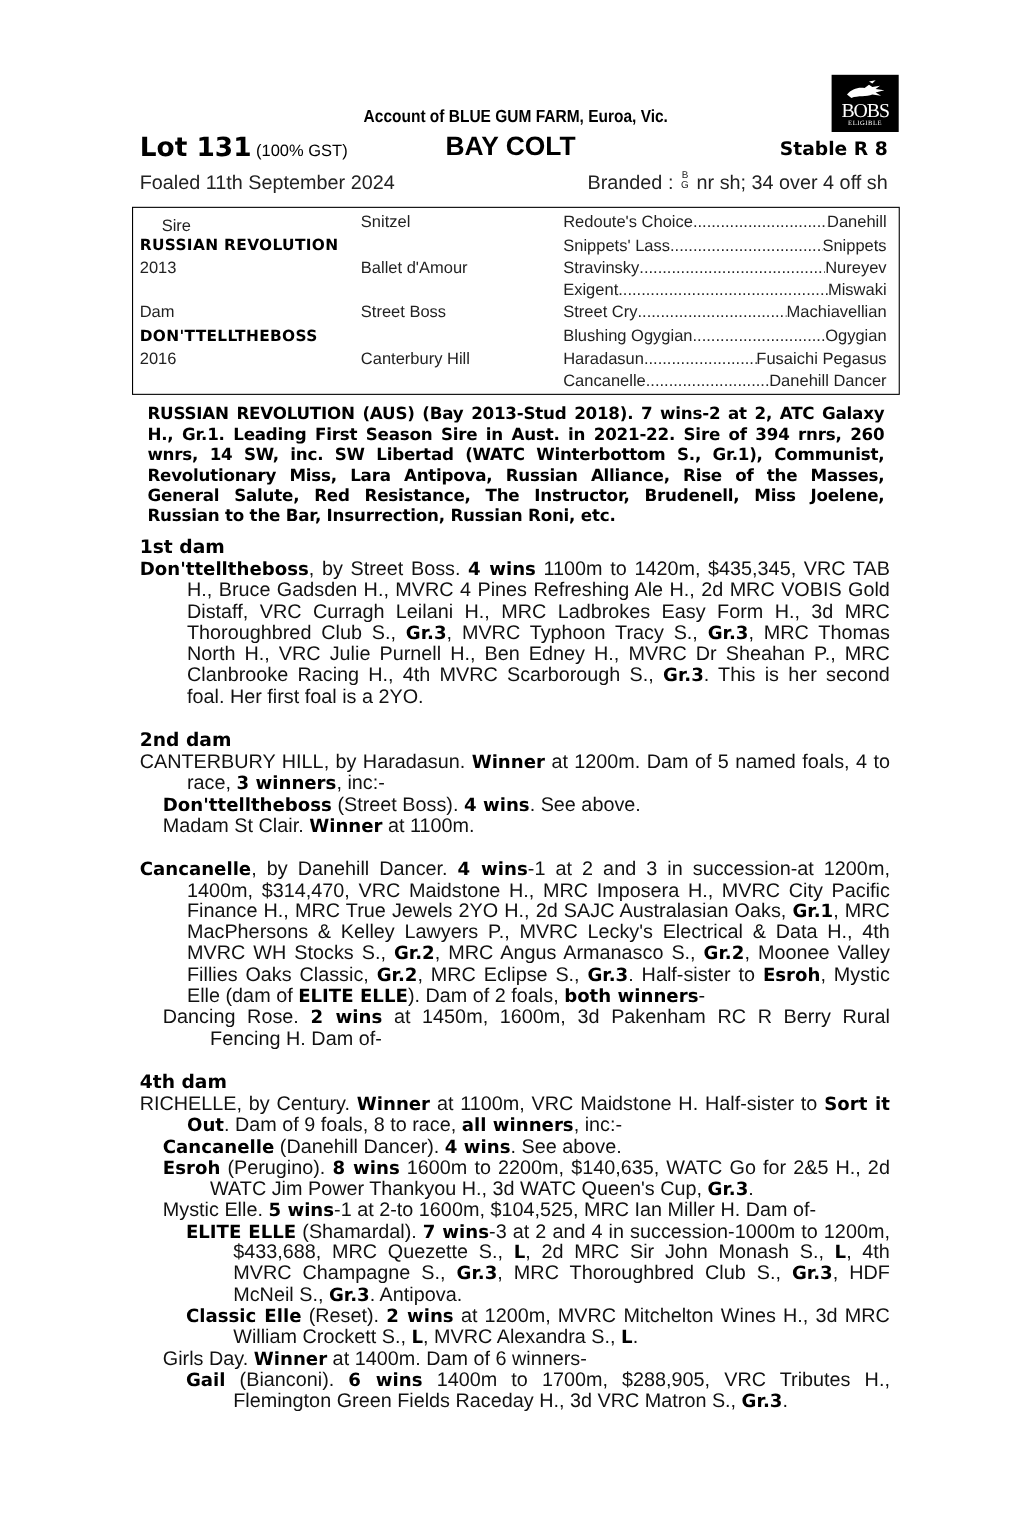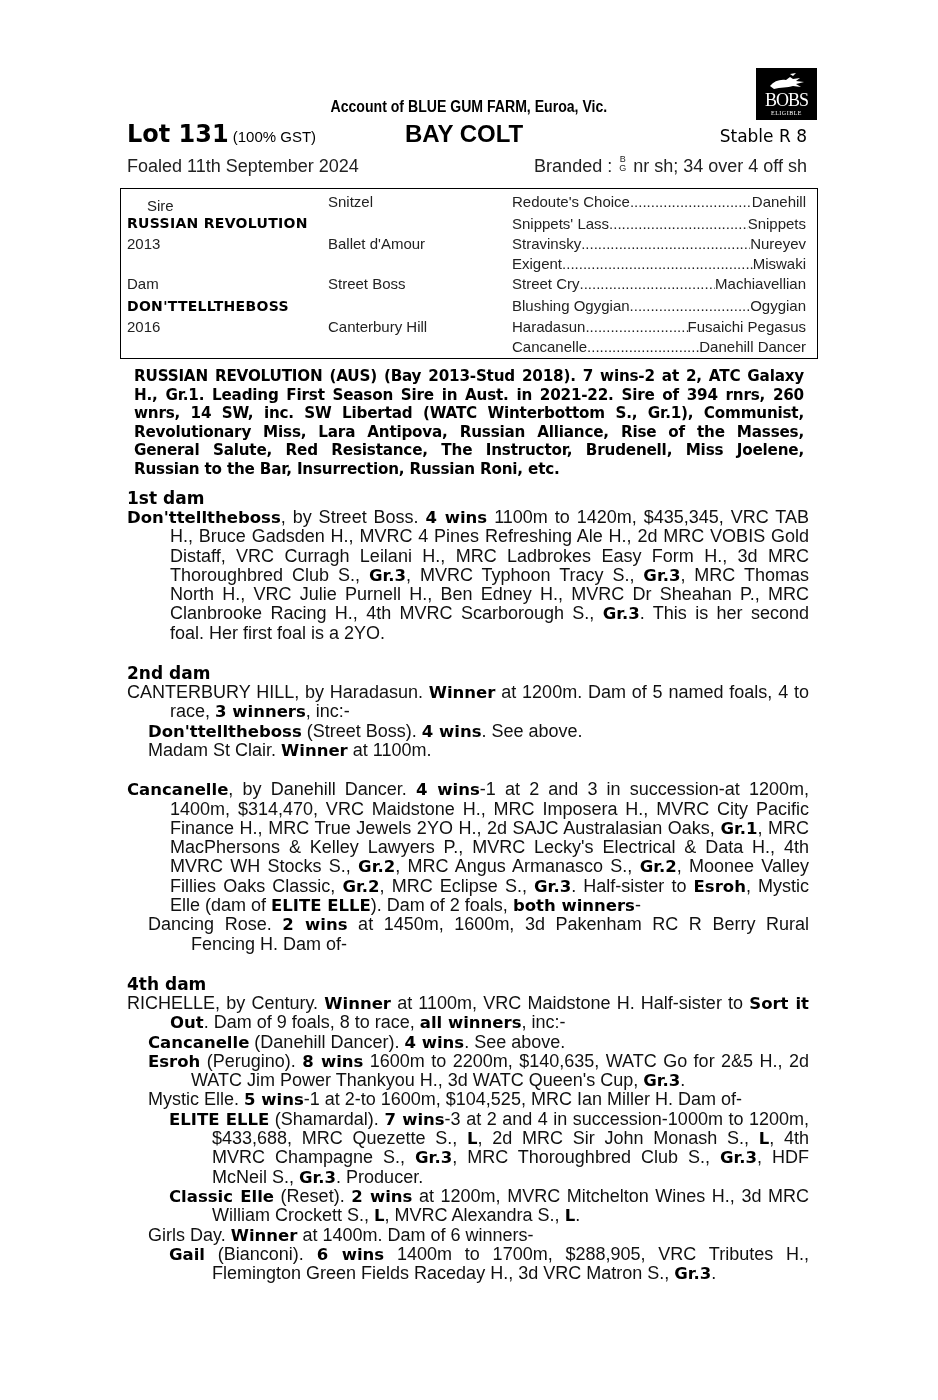--- a/index.html
+++ b/index.html
@@ -18,21 +18,21 @@
       position: absolute; left: 0; width: 938px; top: 98px; text-align: center;
       font-family: "Liberation Sans", sans-serif; font-weight: bold; font-size: 16px;
       transform: scaleX(0.88); transform-origin: 468px 0;
       padding-right: 0;
     }
 
     .lot-line { position: absolute; left: 127px; top: 120px; width: 680px; height: 32px; }
     .lot { position: absolute; left: 0; top: 0; font-family: "DejaVu Sans", sans-serif; font-weight: bold; font-size: 24px; letter-spacing: 0px; }
     .gst { font-family: "Liberation Sans", sans-serif; font-weight: normal; font-size: 15px; margin-left: 4px; }
     .sex { position: absolute; left: 278px; top: 0; font-family: Liberation Sans, sans-serif; font-weight: bold; font-size: 24px; }
-    .stable { position: absolute; right: 0; top: 6px; font-family: "DejaVu Sans", sans-serif; font-weight: normal; font-size: 17px; }
+    .stable { position: absolute; right: 0; top: 6px; font-family: "DejaVu Sans", sans-serif; font-weight: bold; font-size: 17px; }
 
     .foaled-line { position: absolute; left: 127px; top: 156px; width: 680px; height: 22px; font-size: 18px; color: #222; }
     .foaled { position: absolute; left: 0; top: 0; }
     .branded { position: absolute; right: 0; top: 0; }
     .brand-mark { display: inline-block; vertical-align: top; font-size: 9px; line-height: 9px; text-align: center; margin: 0 2px; position: relative; top: -1px; }
 
     .pedigree {
       position: absolute; left: 120px; top: 188px; width: 698px; height: 171px;
       border: 1.5px solid #000;
     }
@@ -162,19 +162,19 @@
     <div class="para"><b>Cancanelle</b><span>, by Danehill Dancer. </span><b>4 wins</b><span>-1 at 2 and 3 in succession-at 1200m, 1400m, $314,470, VRC Maidstone H., MRC Imposera H., MVRC City Pacific Finance H., MRC True Jewels 2YO H., 2d SAJC Australasian Oaks, </span><b>Gr.1</b><span>, MRC MacPhersons &amp; Kelley Lawyers P., MVRC Lecky's Electrical &amp; Data H., 4th MVRC WH Stocks S., </span><b>Gr.2</b><span>, MRC Angus Armanasco S., </span><b>Gr.2</b><span>, Moonee Valley Fillies Oaks Classic, </span><b>Gr.2</b><span>, MRC Eclipse S., </span><b>Gr.3</b><span>. Half-sister to </span><b>Esroh</b><span>, Mystic Elle (dam of </span><b>ELITE ELLE</b><span>). Dam of 2 foals, </span><b>both winners</b><span>-</span></div>
     <div class="para l1"><span>Dancing Rose.</span> <b>2 wins</b><span> at 1450m, 1600m, 3d Pakenham RC R Berry Rural Fencing H. Dam of-</span></div>
   </div>
 
   <div class="section">
     <div class="section-title">4th dam</div>
     <div class="para"><span>RICHELLE, by Century. </span><b>Winner</b><span> at 1100m, VRC Maidstone H. Half-sister to </span><b>Sort it Out</b><span>. Dam of 9 foals, 8 to race, </span><b>all winners</b><span>, inc:-</span></div>
     <div class="para l1"><b>Cancanelle</b><span> (Danehill Dancer). </span><b>4 wins</b><span>. See above.</span></div>
     <div class="para l1"><b>Esroh</b><span> (Perugino). </span><b>8 wins</b><span> 1600m to 2200m, $140,635, WATC Go for 2&amp;5 H., 2d WATC Jim Power Thankyou H., 3d WATC Queen's Cup, </span><b>Gr.3</b><span>.</span></div>
     <div class="para l1"><span>Mystic Elle.</span> <b>5 wins</b><span>-1 at 2-to 1600m, $104,525, MRC Ian Miller H. Dam of-</span></div>
-    <div class="para l2"><b>ELITE ELLE</b><span> (Shamardal). </span><b>7 wins</b><span>-3 at 2 and 4 in succession-1000m to 1200m, $433,688, MRC Quezette S., </span><b>L</b><span>, 2d MRC Sir John Monash S., </span><b>L</b><span>, 4th MVRC Champagne S., </span><b>Gr.3</b><span>, MRC Thoroughbred Club S., </span><b>Gr.3</b><span>, HDF McNeil S., </span><b>Gr.3</b><span>. Producer.</span></div>
+    <div class="para l2"><b>ELITE ELLE</b><span> (Shamardal). </span><b>7 wins</b><span>-3 at 2 and 4 in succession-1000m to 1200m, $433,688, MRC Quezette S., </span><b>L</b><span>, 2d MRC Sir John Monash S., </span><b>L</b><span>, 4th MVRC Champagne S., </span><b>Gr.3</b><span>, MRC Thoroughbred Club S., </span><b>Gr.3</b><span>, HDF McNeil S., </span><b>Gr.3</b><span>. Antipova.</span></div>
     <div class="para l2"><b>Classic Elle</b><span> (Reset). </span><b>2 wins</b><span> at 1200m, MVRC Mitchelton Wines H., 3d MRC William Crockett S., </span><b>L</b><span>, MVRC Alexandra S., </span><b>L</b><span>.</span></div>
     <div class="para l1"><span>Girls Day.</span> <b>Winner</b><span> at 1400m. Dam of 6 winners-</span></div>
     <div class="para l2"><b>Gail</b><span> (Bianconi). </span><b>6 wins</b><span> 1400m to 1700m, $288,905, VRC Tributes H., Flemington Green Fields Raceday H., 3d VRC Matron S., </span><b>Gr.3</b><span>.</span></div>
   </div>
 
 </div>
 
 </body></html>

